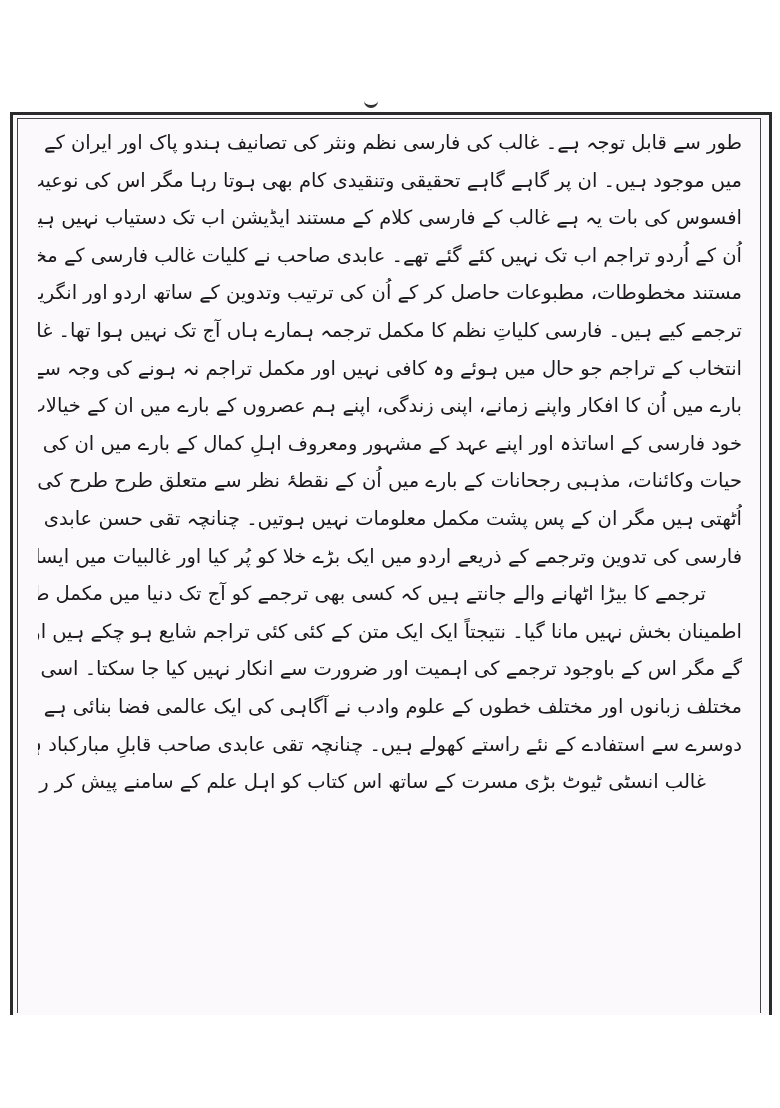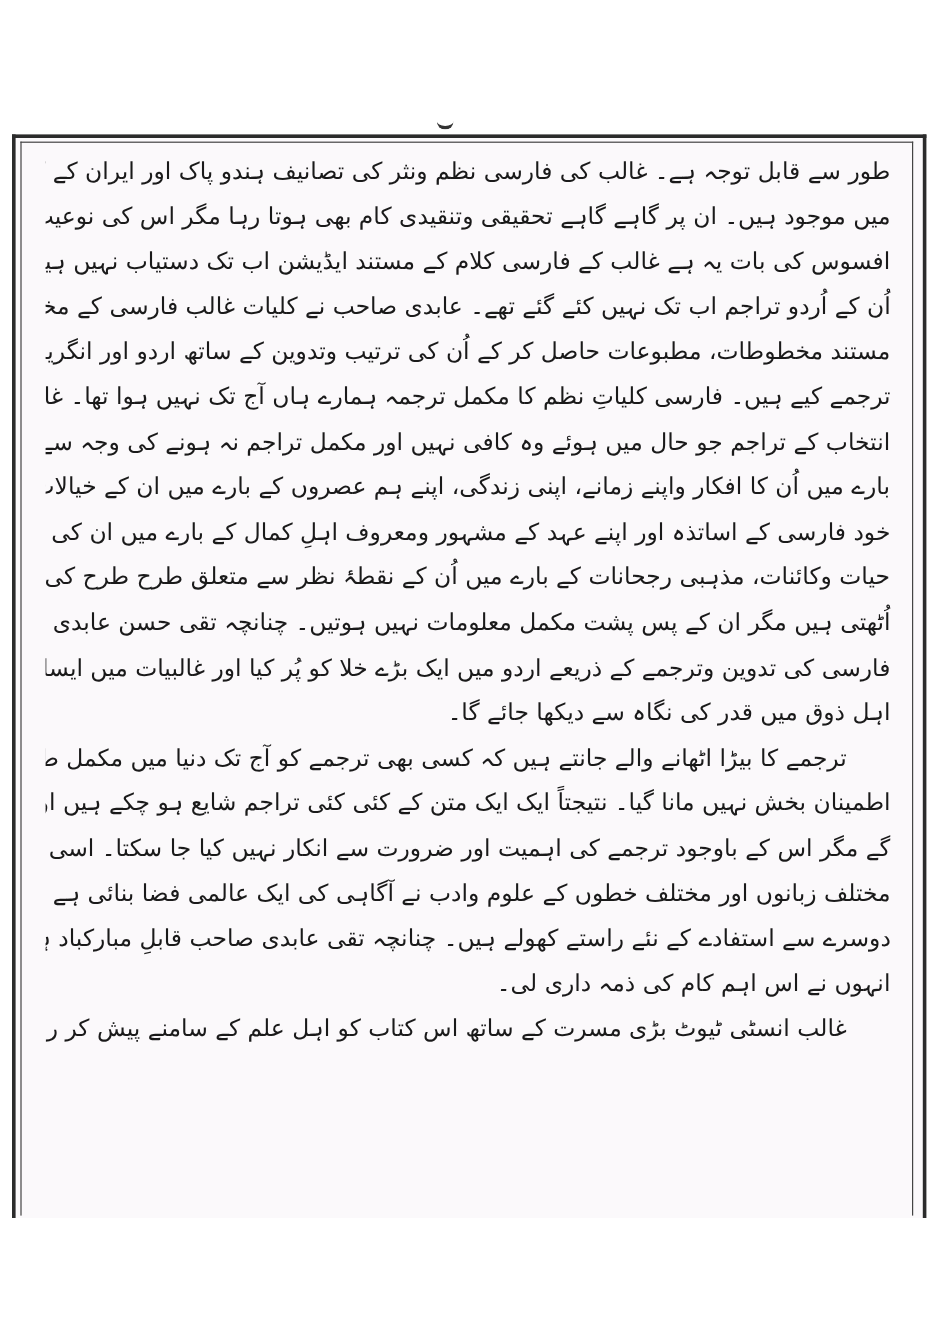--- a/index.html
+++ b/index.html
@@ -26,22 +26,20 @@
     <span class="line">افسوس کی بات یہ ہے غالب کے فارسی کلام کے مستند ایڈیشن اب تک دستیاب نہیں ہیں۔ اور جو تھے</span>
     <span class="line">اُن کے اُردو تراجم اب تک نہیں کئے گئے تھے۔ عابدی صاحب نے کلیات غالب فارسی کے مختلف</span>
     <span class="line">مستند مخطوطات، مطبوعات حاصل کر کے اُن کی ترتیب وتدوین کے ساتھ اردو اور انگریزی زبان میں</span>
     <span class="line">ترجمے کیے ہیں۔ فارسی کلیاتِ نظم کا مکمل ترجمہ ہمارے ہاں آج تک نہیں ہوا تھا۔ غالب کے کلام کے</span>
     <span class="line">انتخاب کے تراجم جو حال میں ہوئے وہ کافی نہیں اور مکمل تراجم نہ ہونے کی وجہ سے شعر وادب کے</span>
     <span class="line">بارے میں اُن کا افکار واپنے زمانے، اپنی زندگی، اپنے ہم عصروں کے بارے میں ان کے خیالات۔</span>
     <span class="line">خود فارسی کے اساتذہ اور اپنے عہد کے مشہور ومعروف اہلِ کمال کے بارے میں ان کی رائیں۔</span>
     <span class="line">حیات وکائنات، مذہبی رجحانات کے بارے میں اُن کے نقطۂ نظر سے متعلق طرح طرح کی بحثیں</span>
     <span class="line">اُٹھتی ہیں مگر ان کے پس پشت مکمل معلومات نہیں ہوتیں۔ چنانچہ تقی حسن عابدی صاحب نے کلیات</span>
     <span class="line">فارسی کی تدوین وترجمے کے ذریعے اردو میں ایک بڑے خلا کو پُر کیا اور غالبیات میں ایسا اضافہ کیا جو</span>
-    <span class="line last">اہل ذوق میں قدر کی نگاہ سے دیکھا جائے گا۔</span>
     <span class="line indent">ترجمے کا بیڑا اٹھانے والے جانتے ہیں کہ کسی بھی ترجمے کو آج تک دنیا میں مکمل طور پر</span>
     <span class="line">اطمینان بخش نہیں مانا گیا۔ نتیجتاً ایک ایک متن کے کئی کئی تراجم شایع ہو چکے ہیں اور آئندہ بھی ہوں</span>
     <span class="line">گے مگر اس کے باوجود ترجمے کی اہمیت اور ضرورت سے انکار نہیں کیا جا سکتا۔ اسی کے طفیل آج دنیا کی</span>
     <span class="line">مختلف زبانوں اور مختلف خطوں کے علوم وادب نے آگاہی کی ایک عالمی فضا بنائی ہے اور ایک</span>
     <span class="line">دوسرے سے استفادے کے نئے راستے کھولے ہیں۔ چنانچہ تقی عابدی صاحب قابلِ مبارکباد ہیں کہ</span>
-    <span class="line last">انہوں نے اس اہم کام کی ذمہ داری لی۔</span>
     <span class="line last indent">غالب انسٹی ٹیوٹ بڑی مسرت کے ساتھ اس کتاب کو اہل علم کے سامنے پیش کر رہا ہے۔</span>
   </div>
 </div>
 
 </body></html>

